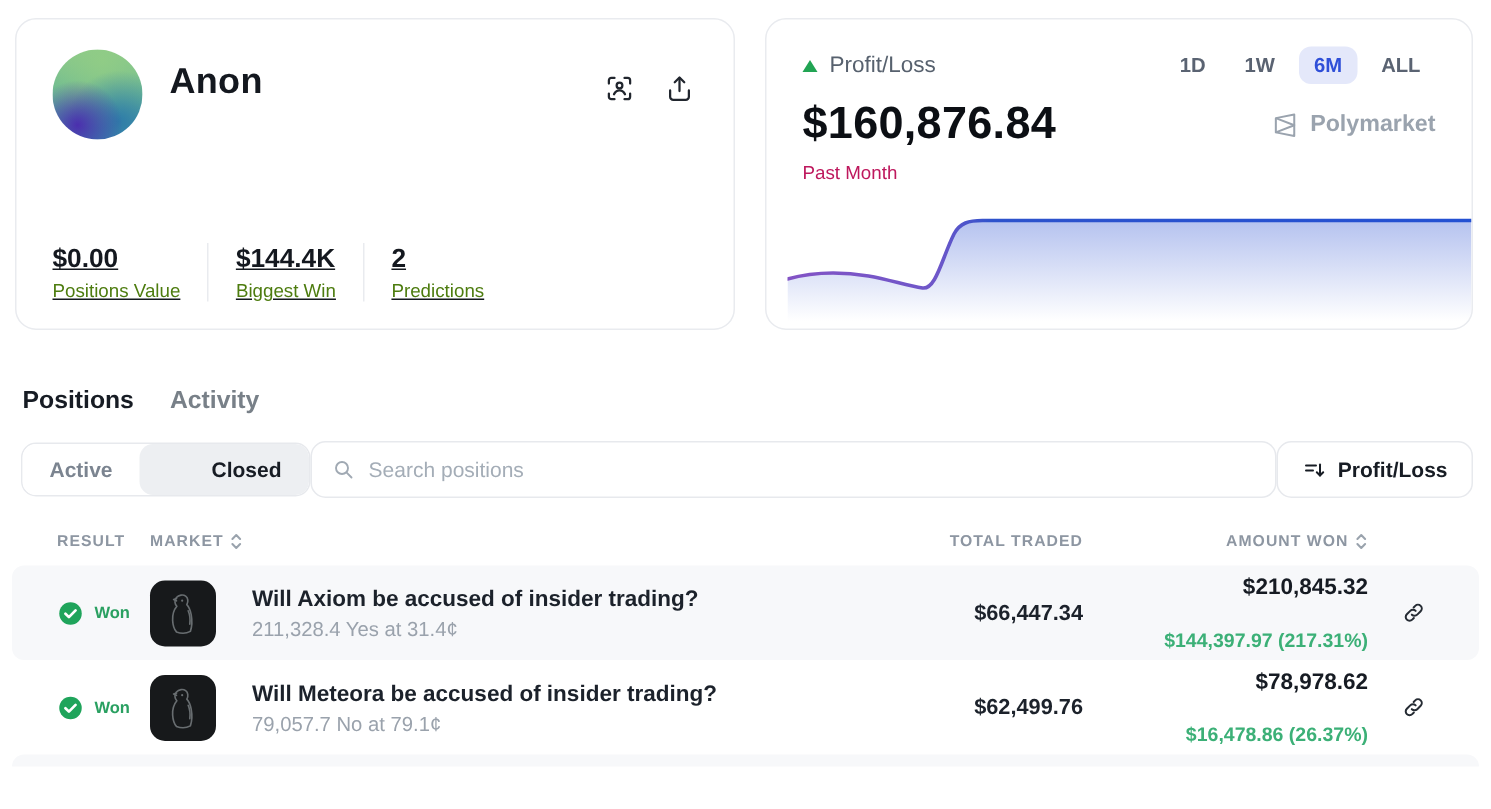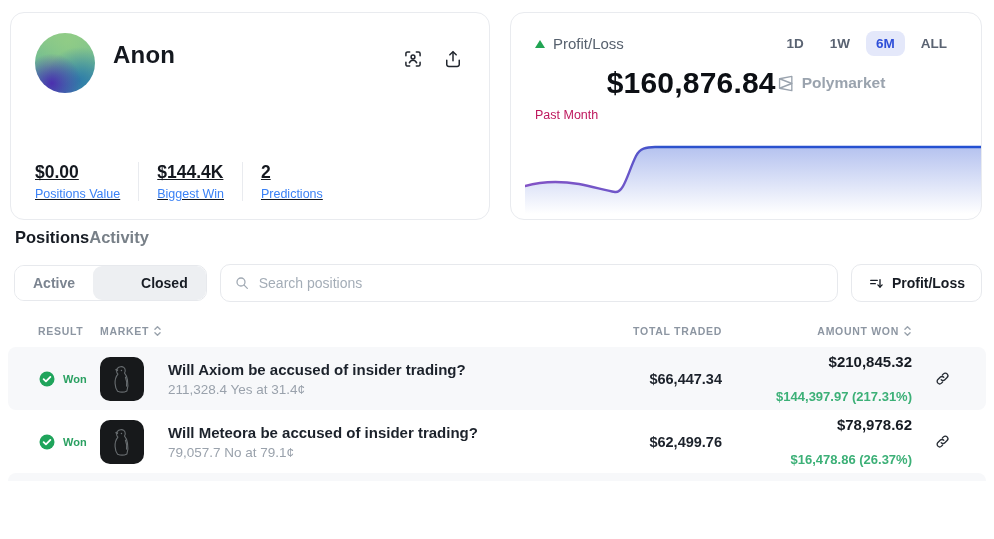--- a/index.html
+++ b/index.html
@@ -24,45 +24,45 @@
   }
   .profile-name { font-size:24px; font-weight:700; color:#14181f; margin:8px 0 0 18px; letter-spacing:.2px; }
   .profile-icons { position:absolute; top:36px; right:26px; display:flex; gap:20px; }
   .icon-btn { width:20px; height:20px; color:#21262e; cursor:pointer; }
   .icon-btn svg { width:100%; height:100%; display:block; }
 
   .stats { position:absolute; left:24px; right:24px; bottom:18px; display:flex; }
   .stat { padding-right:18px;text-decoration:underline; }
   .stat + .stat { border-left:1px solid #e9ebef; padding-left:18px; }
   .stat-value { font-size:17.5px; font-weight:700; color:#14181f; }
-  .stat-label { font-size:12.5px; color:#3b82f6; margin-top:4px; }
+  .stat-label { font-size:12.5px; color:#4d7c0f; margin-top:4px; }
 
   
   .pnl-head { display:flex; justify-content:space-between; align-items:center; }
   .pnl-title { display:flex; align-items:center; gap:8px; font-size:15px; color:#57616e; }
   .tri-up { width:0; height:0; border-left:5.5px solid transparent; border-right:5.5px solid transparent; border-bottom:8px solid #21a453; display:inline-block; }
   .ranges { display:flex; gap:6px; }
   .range { font-size:13.5px; font-weight:700; color:#5a6372; padding:5px 10px; border-radius:8px; cursor:pointer; }
   .range.active { background:#e4e8fa; color:#2f4fd8; }
-  .pnl-row2 { display:flex; justify-content:center; align-items:center; margin-top:10px; }
+  .pnl-row2 { display:flex; justify-content:space-between; align-items:center; margin-top:10px; }
   .pnl-value { font-size:30px; font-weight:800; color:#0c0f14; letter-spacing:.2px; }
   .pm-brand { display:flex; align-items:center; gap:7px; color:#9aa3ae; font-size:15.5px; font-weight:600; }
   .pm-brand svg { width:19px; height:19px; }
   .pnl-period { font-size:12.5px; color:#be185d; margin-top:8px; }
   .chart { position:absolute; left:14px; right:0; bottom:5px; height:75px; }
   .chart svg { width:100%; height:100%; display:block; }
 
   
-  .tabs { display:flex; margin:8px 0 0 15px; }
+  .tabs { display:flex; gap:24px; margin:38px 0 0 15px; }
   .tab { font-size:16.5px; font-weight:700; cursor:pointer; }
   .tab.active { color:#171c24; }
   .tab.inactive { color:#788088; font-weight:600; }
 
   
-  .filters { display:flex; gap:13px; margin:17px 12px 0 14px; align-items:center; }
+  .filters { display:flex; gap:0; margin:17px 12px 0 14px; align-items:center; }
   .segmented { display:flex; border:1px solid #e7e9ed; border-radius:10px; overflow:hidden; background:#fff; }
   .segment { padding:9px 18px; font-size:14px; cursor:pointer; }
   .segment.inactive { color:#7b8490; font-weight:600; background:#fff; }
   .segment.active { color:#171c24; font-weight:700; background:#edeff2; border-radius:9px;padding-left:48px; }
   .search { flex:1; height:38px; border:1px solid #e7e9ed; border-radius:10px; display:flex; align-items:center; gap:9px; padding:0 13px; background:#fff; }
   .search svg { width:16px; height:16px; flex:0 0 auto; }
   .search input { border:none; outline:none; flex:1; font-size:14px; font-family:inherit; color:#333; background:transparent; }
   .search input::placeholder { color:#a4adb7; }
   .sort-btn { height:38px; border:1px solid #e7e9ed; border-radius:10px; background:#fff; display:flex; align-items:center; gap:8px; padding:0 16px; font-size:14px; font-weight:700; color:#171c24; cursor:pointer; font-family:inherit; }
   .sort-btn svg { width:16px; height:16px; }

